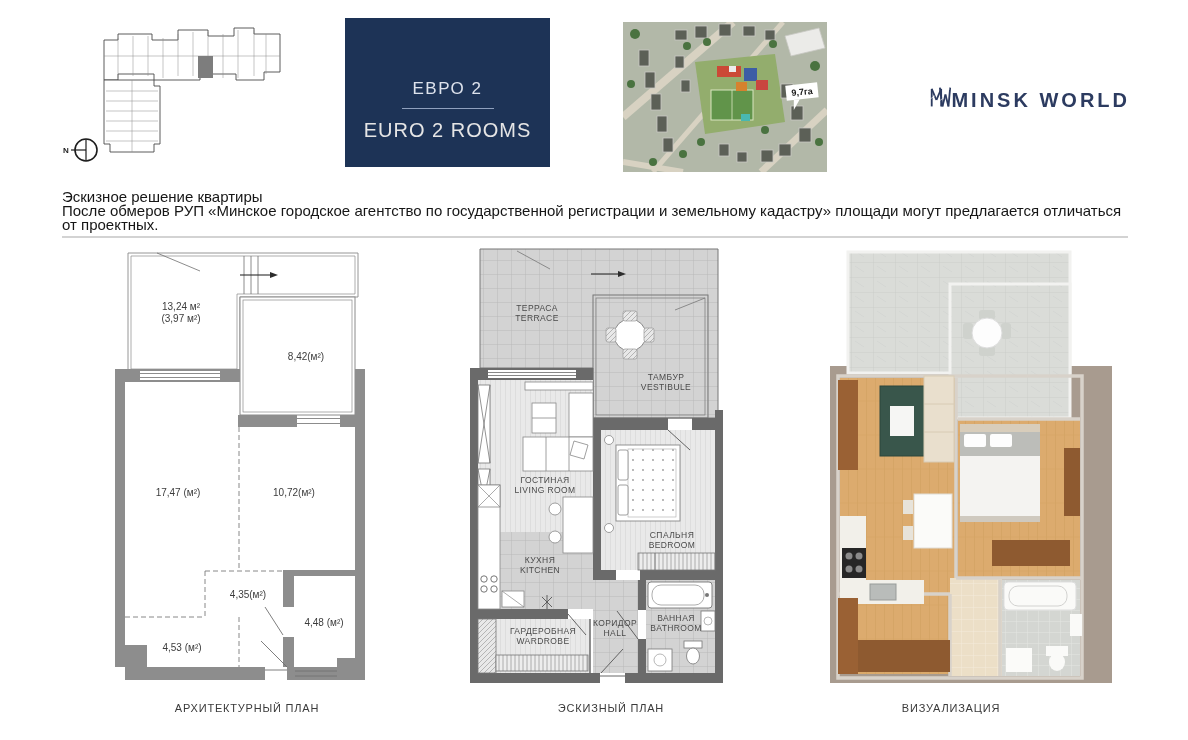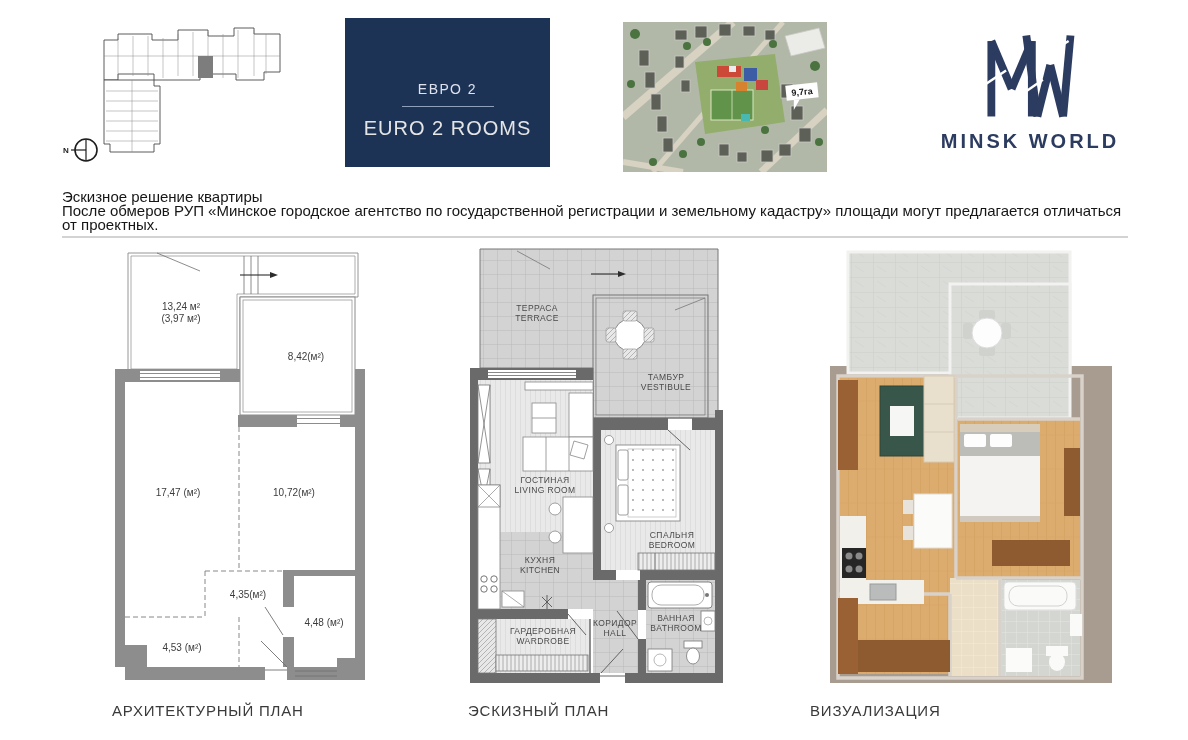--- a/index.html
+++ b/index.html
@@ -2,30 +2,30 @@
 <html><head>
 <meta charset="utf-8">
 <style>
   html,body{margin:0;padding:0;background:#ffffff;}
   .page{position:relative;width:1188px;height:740px;background:#fff;overflow:hidden;
         font-family:"Liberation Sans", sans-serif;color:#222;}
   .abs{position:absolute;}
   
   .unitcard{left:345px;top:18px;width:205px;height:149px;background:#1d3356;
             display:flex;flex-direction:column;align-items:center;justify-content:center;}
-  .unitcard .ru{color:#dde2ec;font-size:14px;letter-spacing:1.5px;margin-top:36px;}
+  .unitcard .ru{color:#dde2ec;font-size:17px;letter-spacing:1.5px;margin-top:36px;}
   .unitcard .sep{width:92px;height:1px;background:#8fa0bd;margin:9px 0 10px 0;}
   .unitcard .en{color:#e5e5e5;font-size:20px;letter-spacing:1px;}
-  .logo{left:930px;top:28px;width:200px;height:138px;display:flex;flex-direction:column;align-items:center;}
+  .logo{left:930px;top:28px;width:200px;height:138px;display:flex;flex-direction:row;align-items:center;}
   .logo .brand{margin-top:6px;font-size:20px;font-weight:bold;letter-spacing:3px;color:#2c3b60;white-space:nowrap;}
   
   .disc{left:62px;top:190px;width:1070px;font-size:15px;line-height:14px;color:#161616;}
   .rule{left:62px;top:236px;width:1066px;height:2px;background:#d3d3d3;}
   
-  .caption{top:702px;height:22px;font-size:15px;letter-spacing:0.8px;color:#3a3a3a;text-align:left;}
+  .caption{top:702px;height:22px;font-size:11px;letter-spacing:0.8px;color:#3a3a3a;text-align:center;}
   svg text{font-family:"Liberation Sans", sans-serif;}
 </style>
 </head>
 <body>
 
 <div class="page">
 
   <svg class="abs" style="left:58px;top:16px" width="230" height="160" viewBox="0 0 230 160">
     <g stroke="#4a4a4a" stroke-width="0.9" fill="#ffffff">
       <path d="M46,30 L46,24 L60,24 L60,18 L94,18 L94,24 L120,24 L120,14 L150,14 L150,20 L176,20 L176,12 L196,12 L196,18 L222,18 L222,56 L206,56 L206,64 L178,64 L178,58 L142,58 L142,64 L96,64 L96,58 L60,58 L60,64 L46,64 Z"></path>
@@ -485,15 +485,15 @@
     <rect x="176" y="400" width="26" height="24" fill="#fbfbf9"></rect>
     <rect x="216" y="398" width="22" height="10" fill="#fafaf8"></rect>
     <ellipse cx="227" cy="414" rx="8" ry="9" fill="#fafaf8"></ellipse>
     <rect x="240" y="366" width="12" height="22" fill="#fafaf8"></rect>
 
     <rect x="8" y="350" width="20" height="76" fill="#9a6134"></rect>
     <rect x="28" y="392" width="92" height="32" fill="#8e5a30"></rect>
   </svg>
 
   <div class="abs caption" style="left:112px;width:270px">АРХИТЕКТУРНЫЙ ПЛАН</div>
-  <div class="abs caption" style="left:468px;width:262px">ЭСКИЗНЫЙ ПЛАН</div>
+  <div class="abs caption" style="left:480px;width:262px">ЭСКИЗНЫЙ ПЛАН</div>
   <div class="abs caption" style="left:810px;width:282px">ВИЗУАЛИЗАЦИЯ</div>
 </div>
 
 </body></html>

